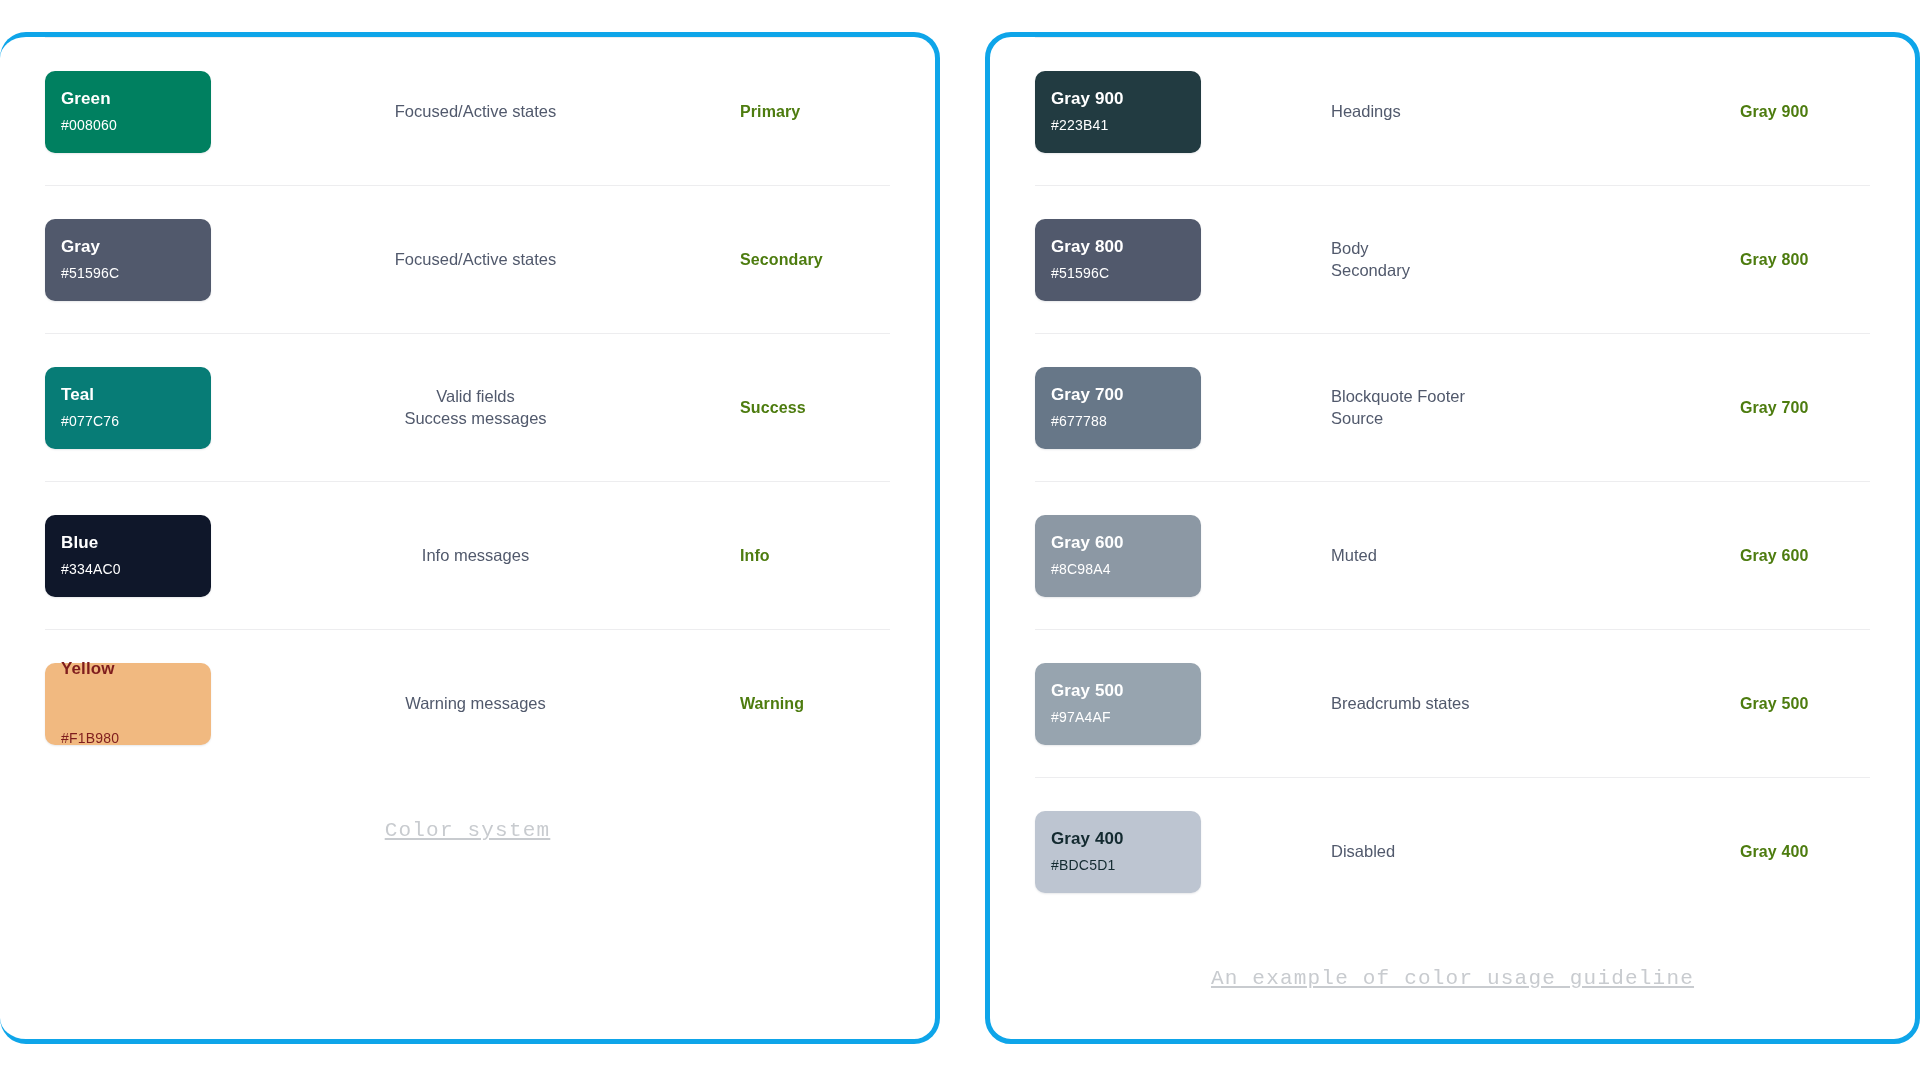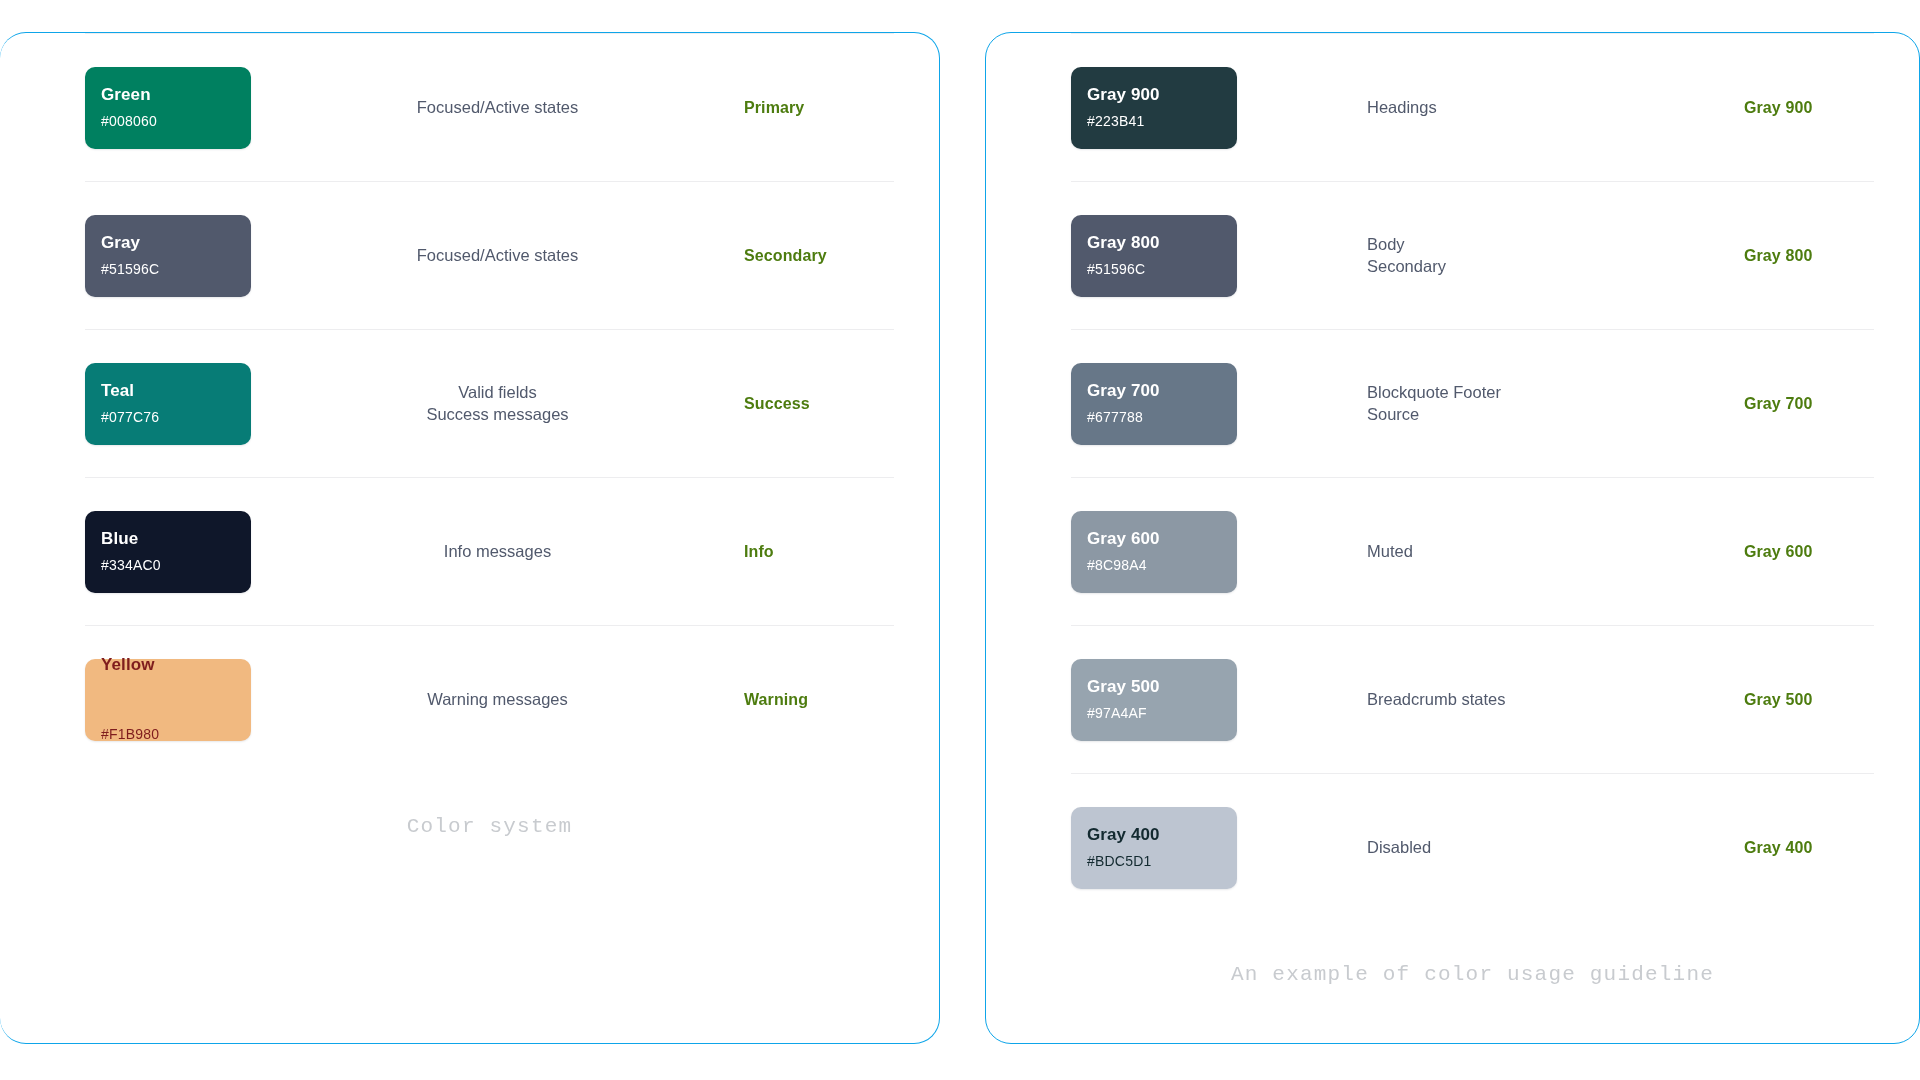--- a/index.html
+++ b/index.html
@@ -17,29 +17,28 @@
     width: 1920px;
     height: 1080px;
     display: flex;
     align-items: flex-start;
     box-sizing: border-box;
   }
 
   
   .card {
     background: #ffffff;
-    border: 1px solid #0ea5e9;
+    border: 5px solid #0ea5e9;
     border-radius: 26px;
     box-sizing: border-box;
     position: absolute;
     top: 32px;
     height: 1012px;
     display: flex;
     flex-direction: column;
-    padding-left: 40px;
   }
 
   .card--left {
     left: 0px;
     width: 940px;
     border-left: none;
     border-top-left-radius: 26px;
     border-bottom-left-radius: 26px;
   }
 
@@ -151,20 +150,21 @@
 
   
   .card-footer {
     flex: 0 0 auto;
     text-align: center;
     padding: 42px 0 0 0;
     color: #c8cbcf;
     font-family: "Liberation Mono", "DejaVu Sans Mono", monospace;
     font-size: 21px;
     letter-spacing: 1.2px;
+    text-decoration: underline;
   }
 </style>
 </head>
 <body>
 
 <div class="stage">
 
   <section class="card card--left">
     <div class="card-body">
       <div class="row-list">

